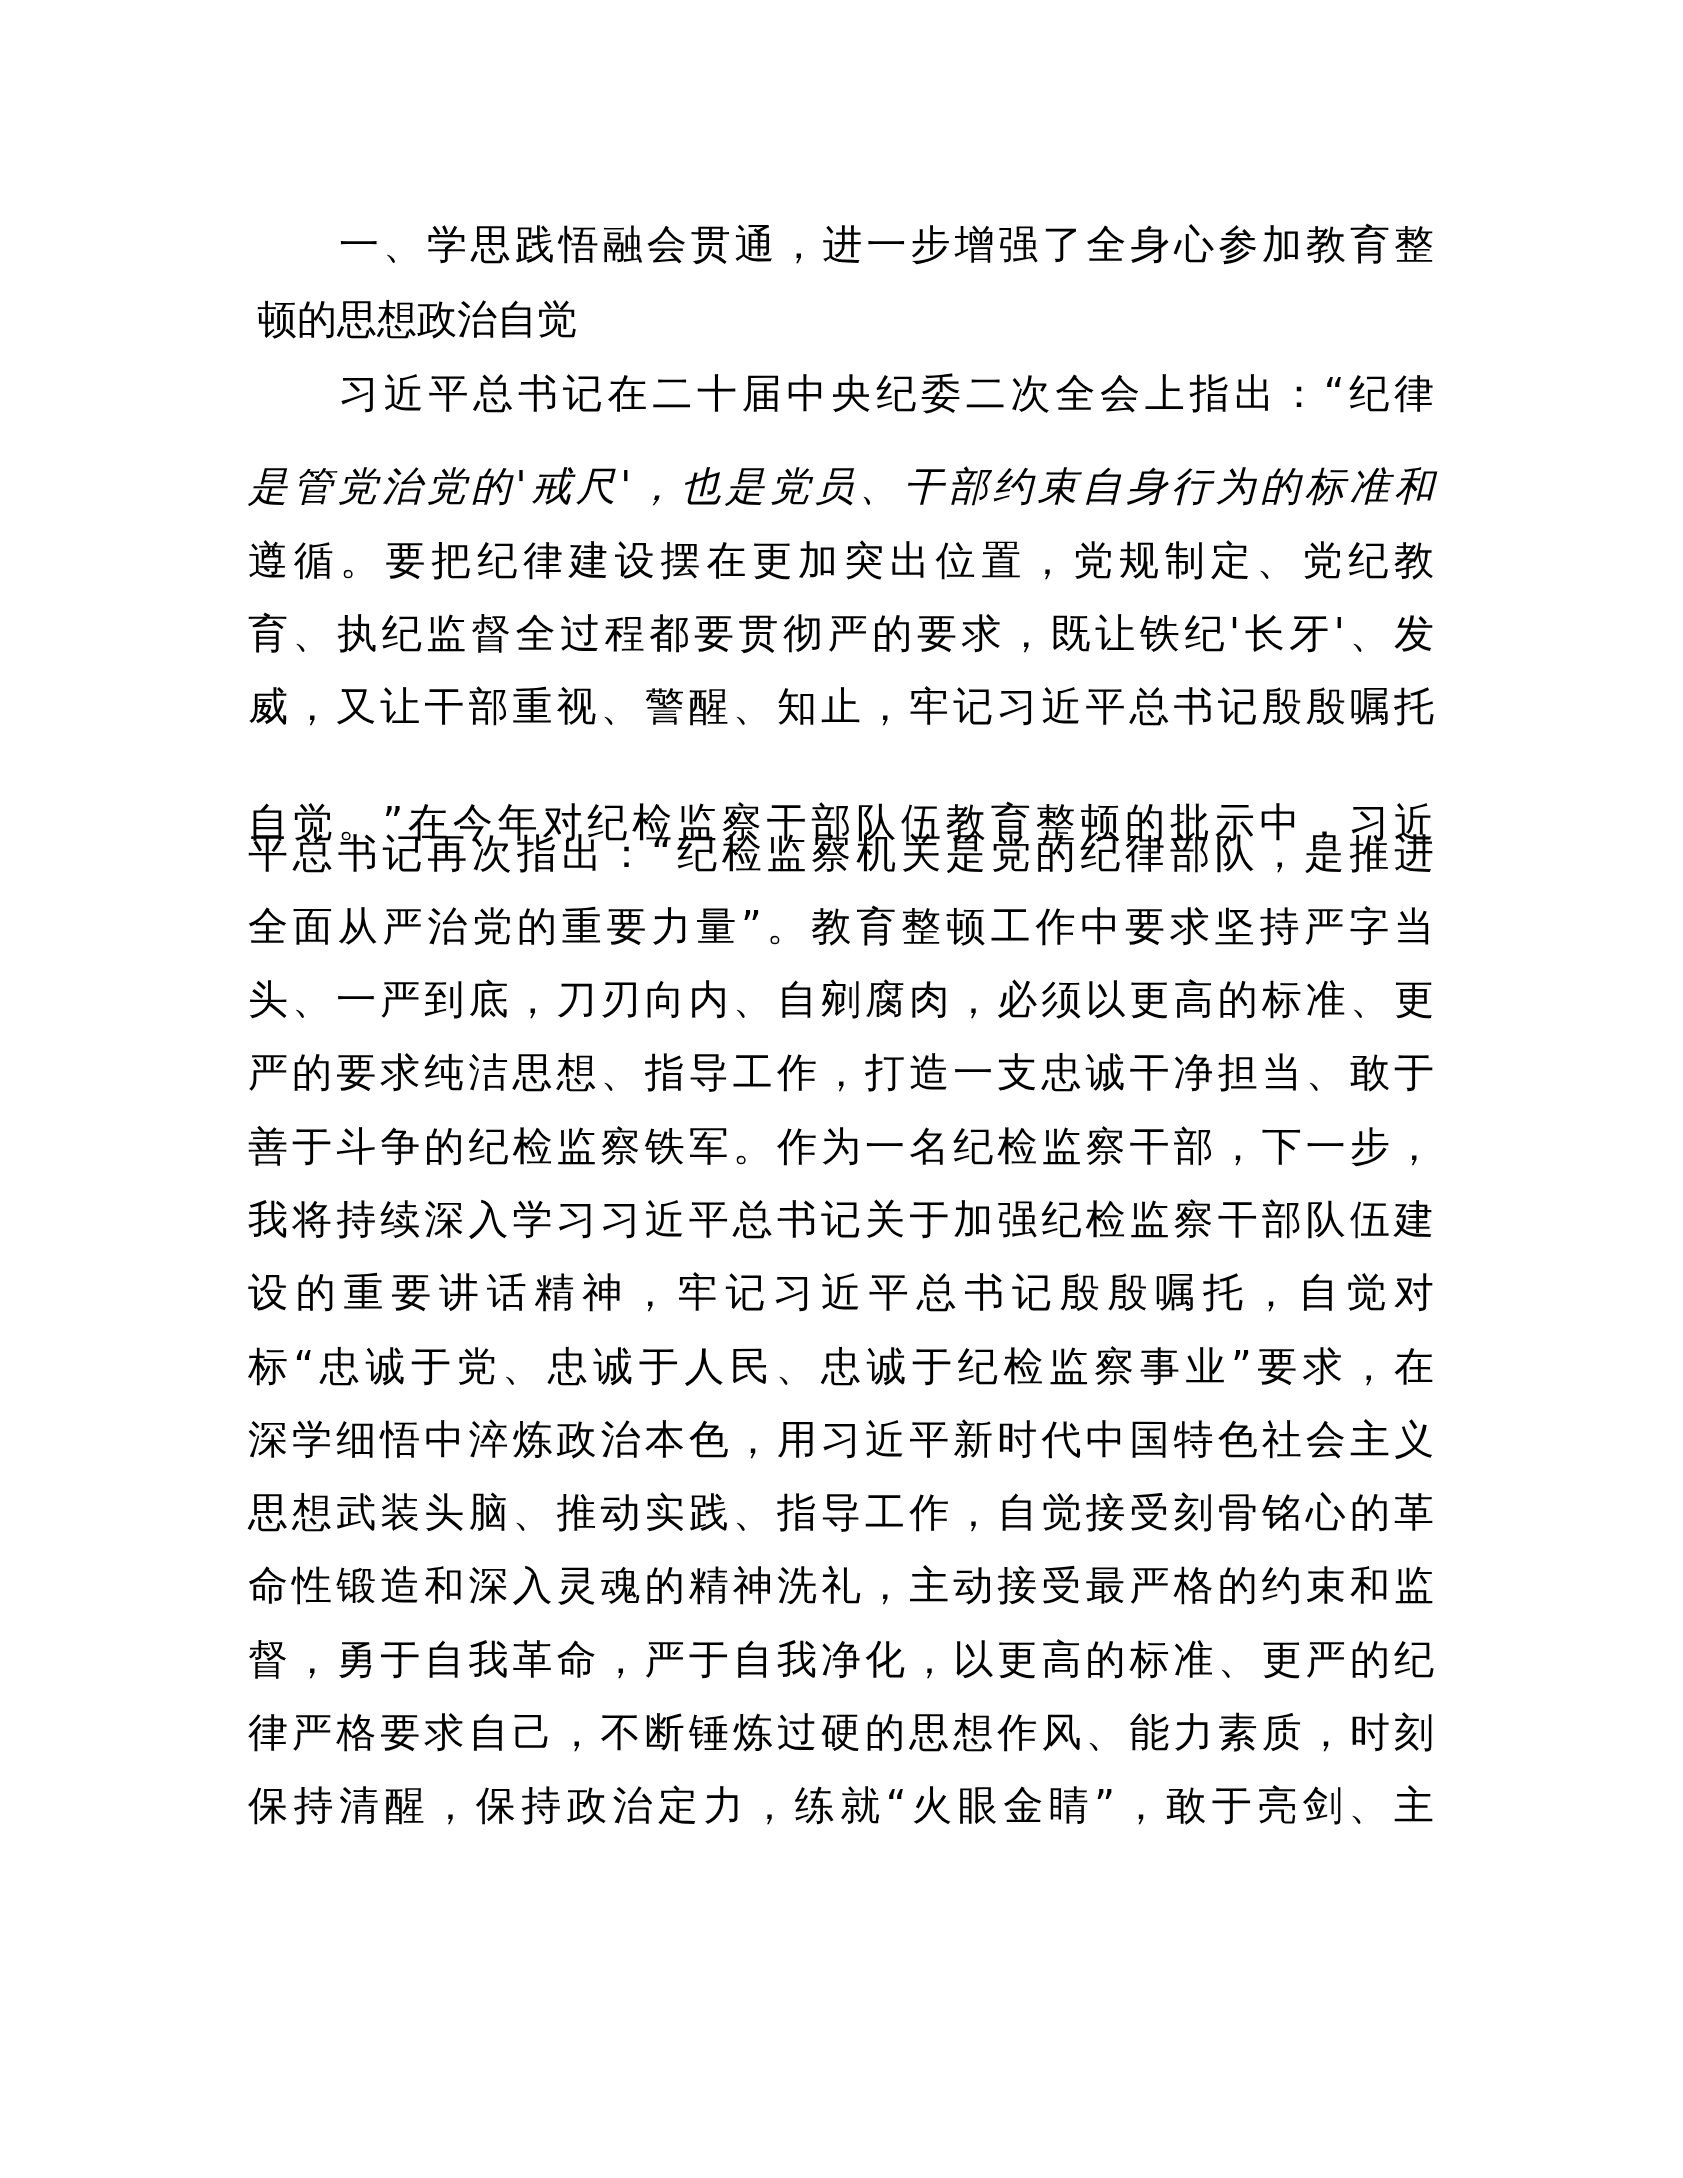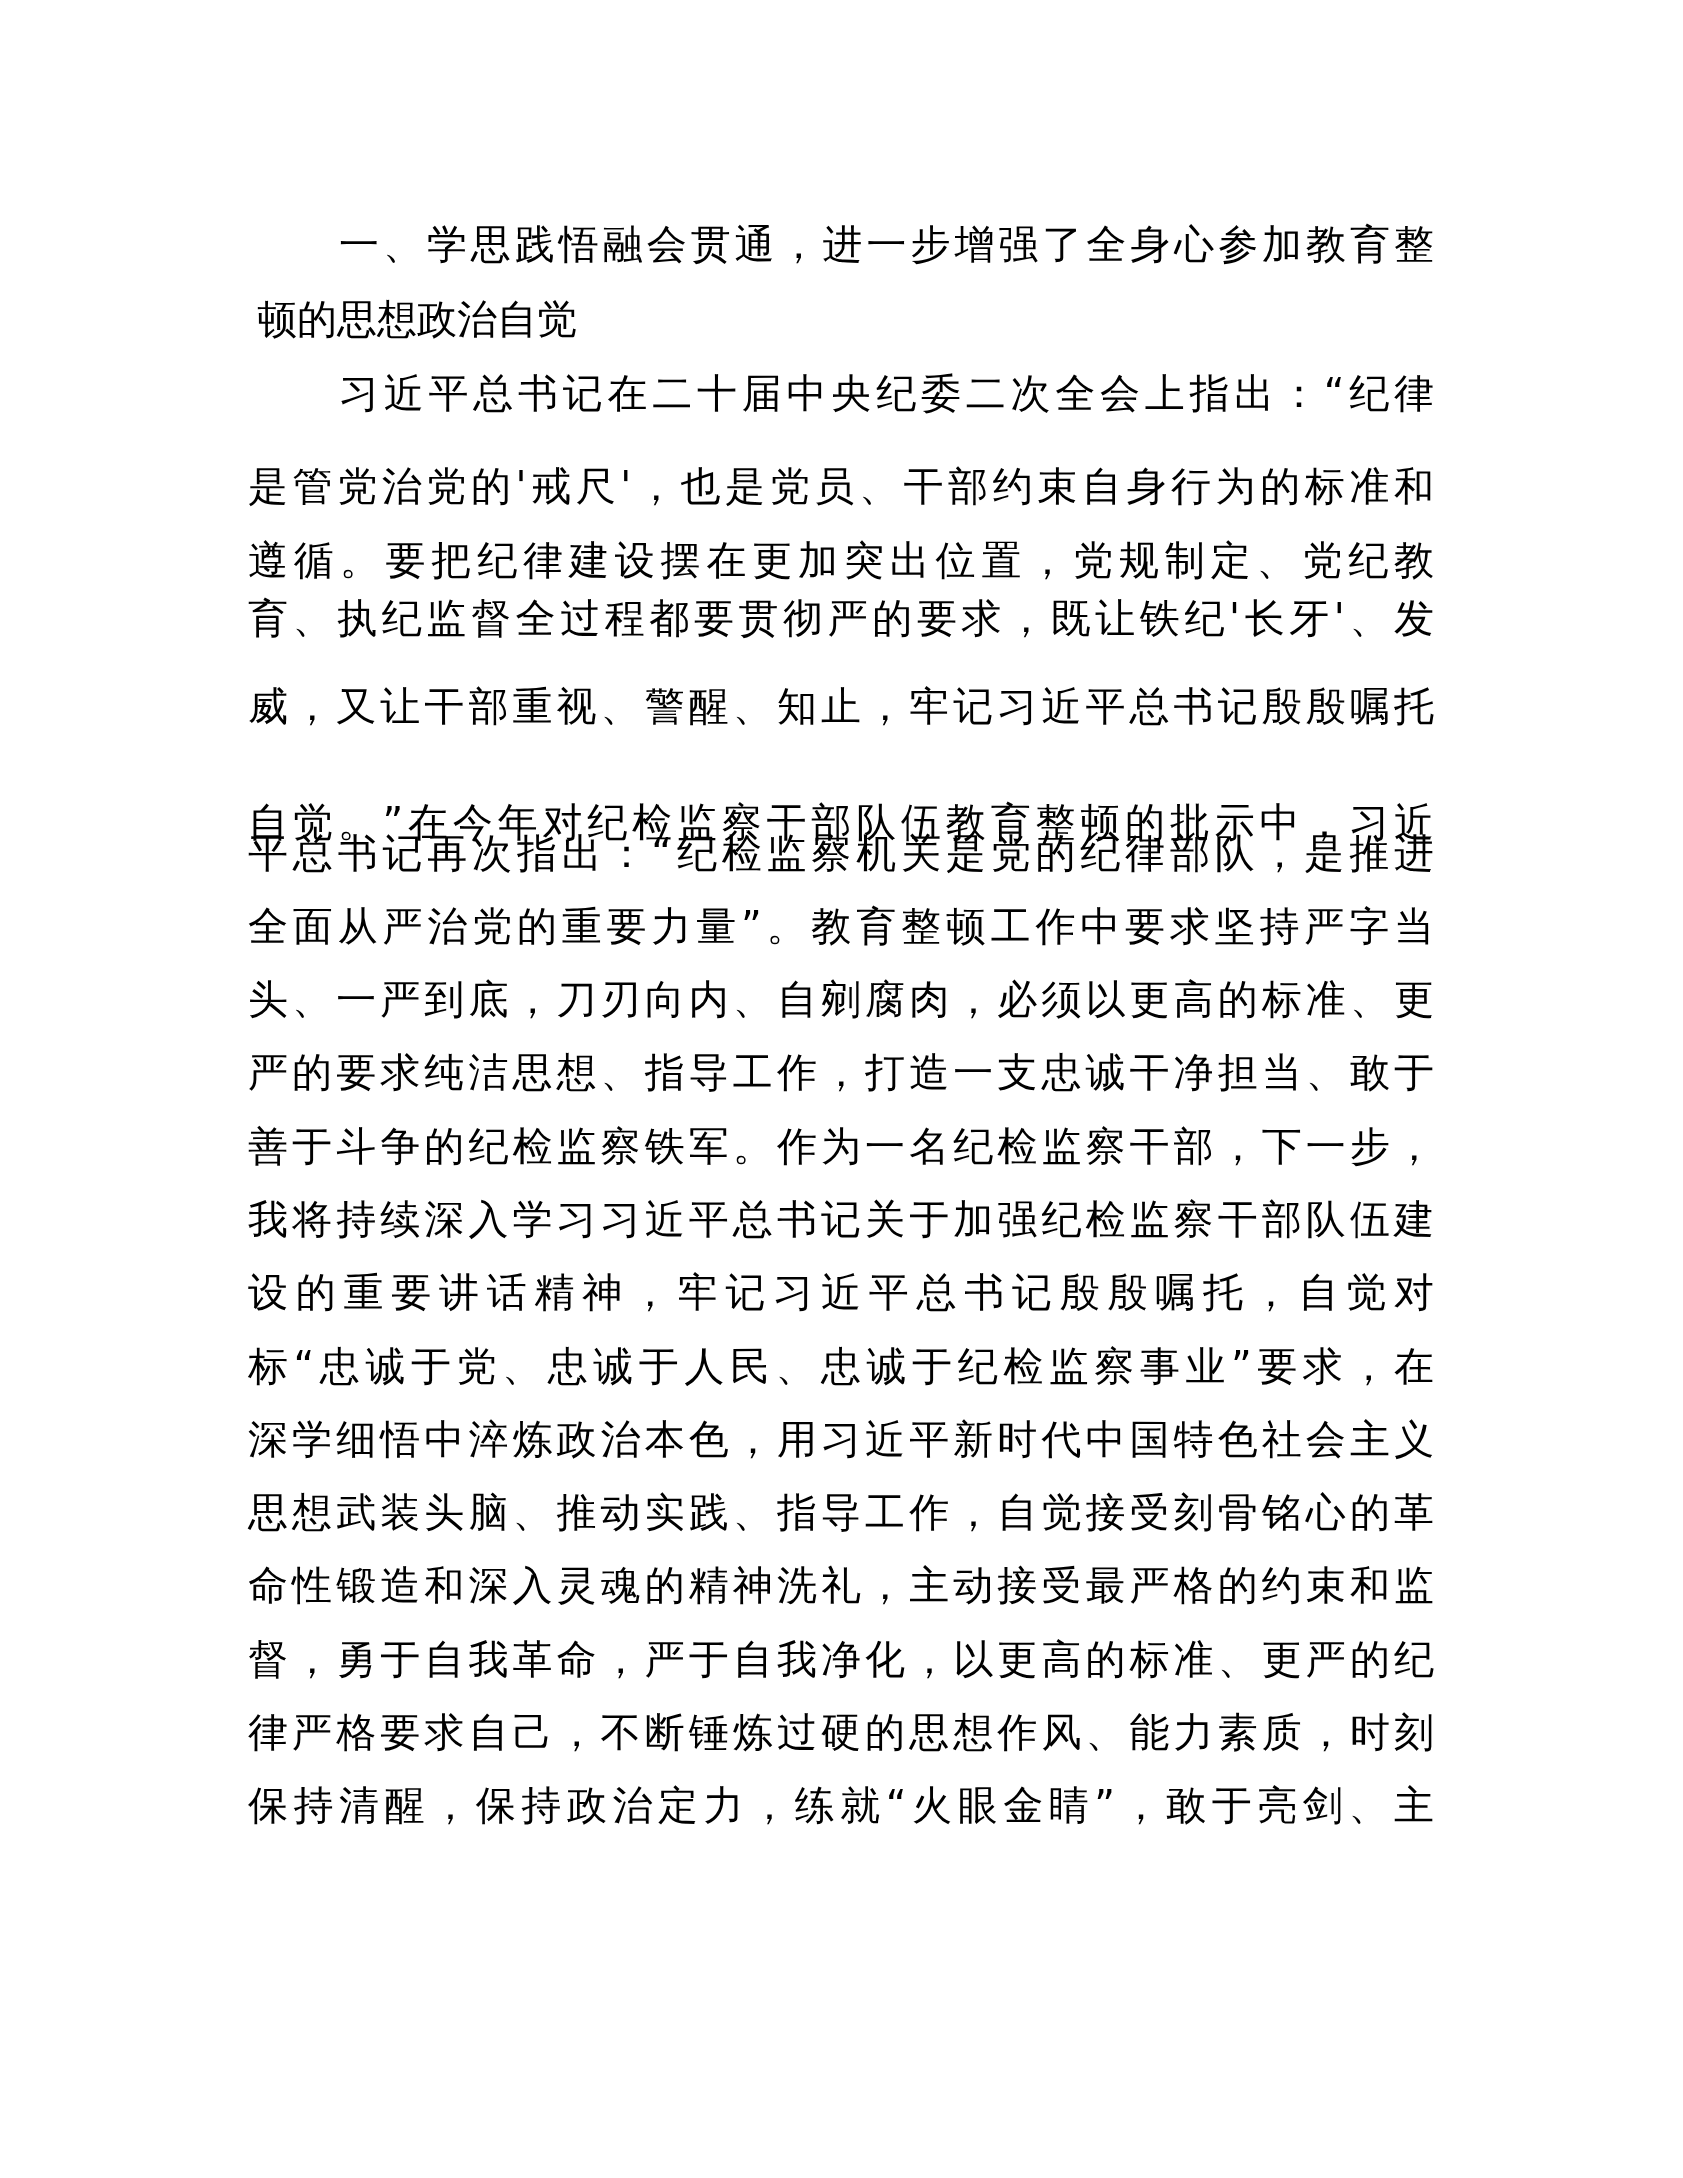--- a/index.html
+++ b/index.html
@@ -47,23 +47,23 @@
 
 <div class="page">
 
   <div>
     <div class="line indent" style="top:215px;">一、学思践悟融会贯通，进一步增强了全身心参加教育整</div>
     <div class="line last" style="top:290px;margin-left:9px;">顿的思想政治自觉</div>
   </div>
 
   <div>
     <div class="line indent" style="top:364px;">习近平总书记在二十届中央纪委二次全会上指出：“纪律</div>
-    <div class="line" style="top:457px;">是管党治党的'戒尺'，也是党员、干部约束自身行为的标准和</div>
+    <div class="line" style="top:457px;font-style:italic;">是管党治党的'戒尺'，也是党员、干部约束自身行为的标准和</div>
     <div class="line" style="top:531px;">遵循。要把纪律建设摆在更加突出位置，党规制定、党纪教</div>
-    <div class="line" style="top:589px;">育、执纪监督全过程都要贯彻严的要求，既让铁纪'长牙'、发</div>
+    <div class="line" style="top:604px;">育、执纪监督全过程都要贯彻严的要求，既让铁纪'长牙'、发</div>
     <div class="line" style="top:677px;">威，又让干部重视、警醒、知止，牢记习近平总书记殷殷嘱托</div>
     <div class="line" style="top:793px;">自觉。”在今年对纪检监察干部队伍教育整顿的批示中，习近</div>
     <div class="line" style="top:824px;">平总书记再次指出：“纪检监察机关是党的纪律部队，是推进</div>
     <div class="line" style="top:897px;">全面从严治党的重要力量”。教育整顿工作中要求坚持严字当</div>
     <div class="line" style="top:970px;">头、一严到底，刀刃向内、自剜腐肉，必须以更高的标准、更</div>
     <div class="line" style="top:1043px;">严的要求纯洁思想、指导工作，打造一支忠诚干净担当、敢于</div>
     <div class="line" style="top:1117px;">善于斗争的纪检监察铁军。作为一名纪检监察干部，下一步，</div>
     <div class="line" style="top:1190px;">我将持续深入学习习近平总书记关于加强纪检监察干部队伍建</div>
     <div class="line" style="top:1263px;">设的重要讲话精神，牢记习近平总书记殷殷嘱托，自觉对</div>
     <div class="line" style="top:1337px;">标“忠诚于党、忠诚于人民、忠诚于纪检监察事业”要求，在</div>

